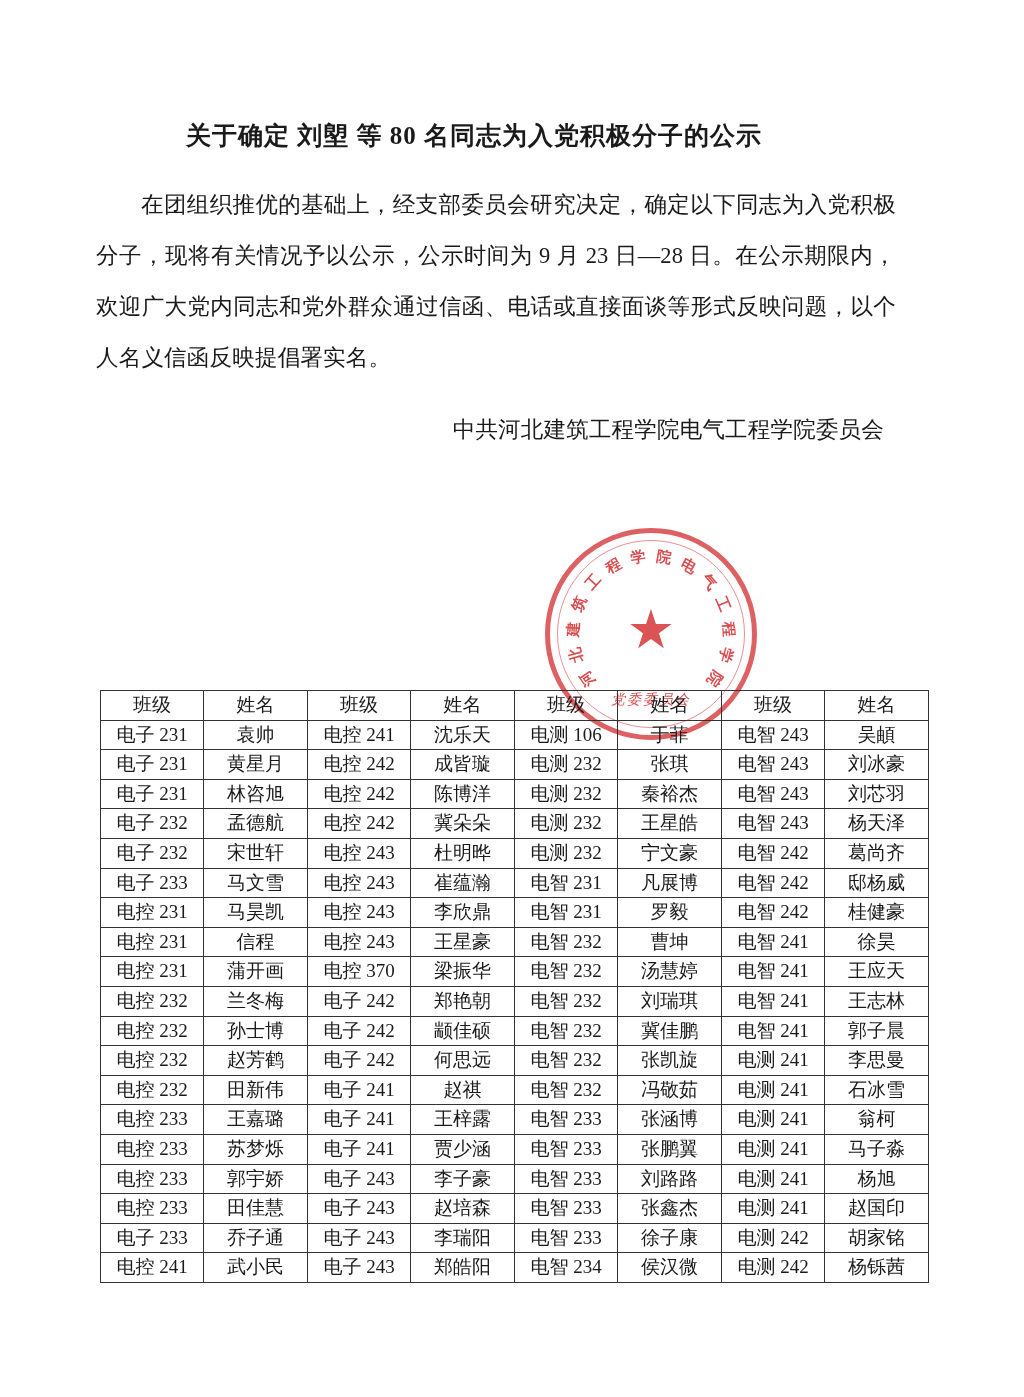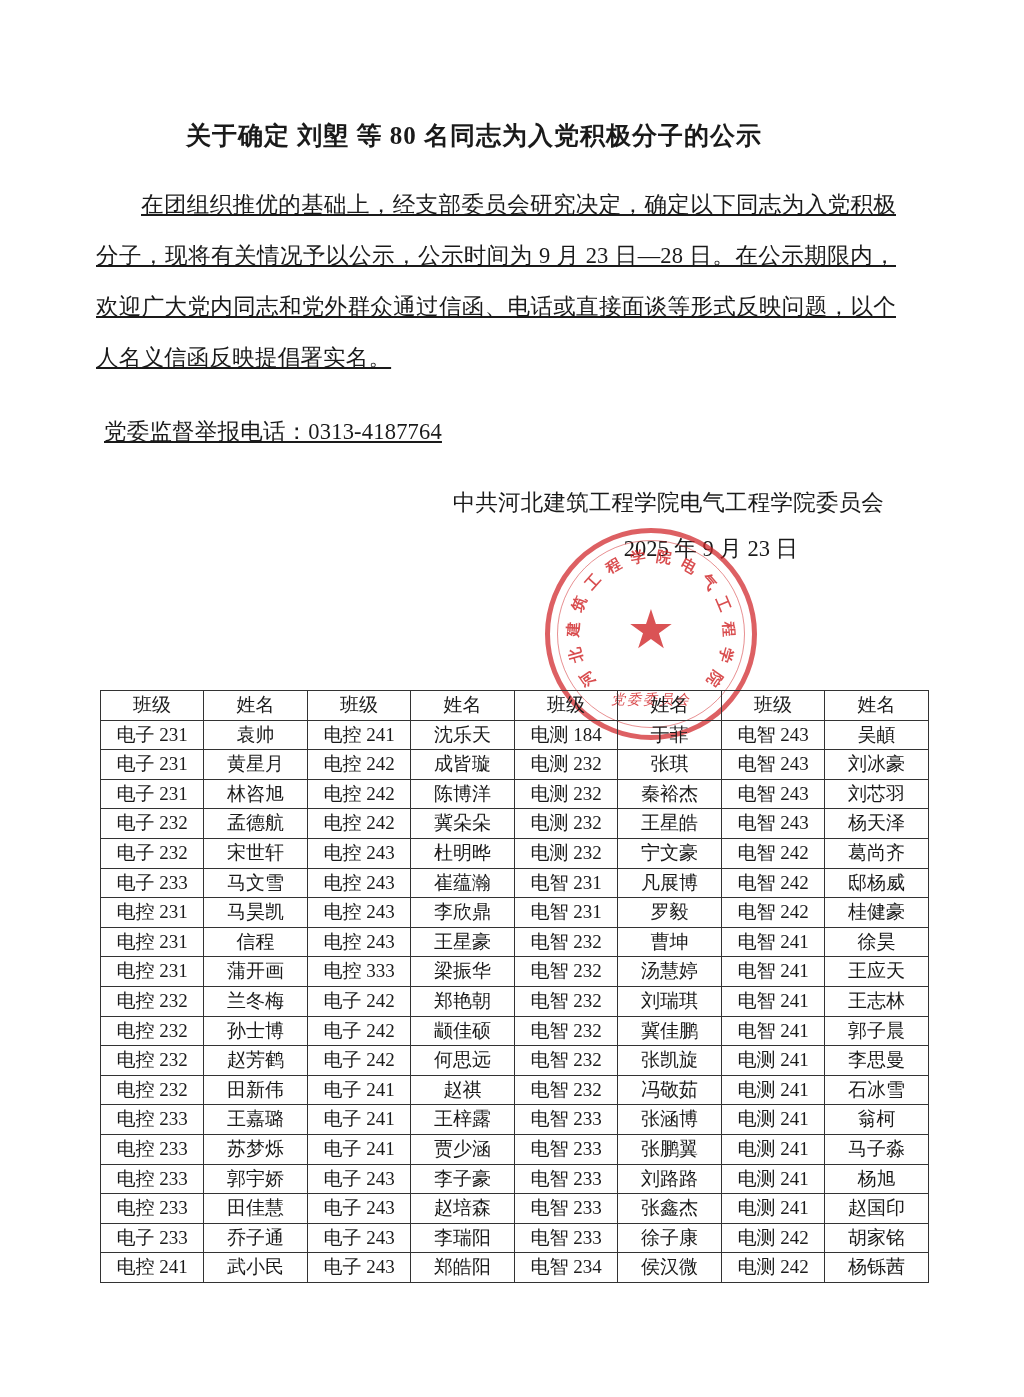--- a/index.html
+++ b/index.html
@@ -26,21 +26,20 @@
     font-size: 25px;
     font-weight: bold;
     letter-spacing: 1px;
     margin: 118px 0 0 0;
     padding: 0 60px;
     line-height: 1.4;
   }
   .body-block {
     margin: 26px 0 0 0;
     padding: 0 52px 0 96px;
-    text-decoration: underline;
   }
   .body-para {
     font-size: 22.5px;
     line-height: 51px;
     text-align: justify;
     text-indent: 45px;
     letter-spacing: 0.2px;
   }
   .info-line {
     font-size: 22.5px;
@@ -157,26 +156,24 @@
 </style>
 </head>
 <body>
 
 <div class="page">
 
   <h1 class="doc-title">关于确定 刘塱 等 80 名同志为入党积极分子的公示</h1>
 
   <div class="body-block">
     <p class="body-para">在团组织推优的基础上，经支部委员会研究决定，确定以下同志为入党积极分子，现将有关情况予以公示，公示时间为 9 月 23 日—28 日。在公示期限内，欢迎广大党内同志和党外群众通过信函、电话或直接面谈等形式反映问题，以个人名义信函反映提倡署实名。</p>
-    <p class="info-line">党委监督举报电话：0313-4187764</p>
   </div>
 
   <div class="sign-block">
     <div class="sign-line">中共河北建筑工程学院电气工程学院委员会</div>
-    <div class="sign-date">2025 年 9 月 23 日</div>
   </div>
 
   <div class="seal">
     <div class="seal-inner"></div>
     <div class="seal-star">★</div>
     <div class="seal-text" id="seal-ring">
         <span class="seal-char" style="transform: translate(-63.8939px, 44.739px) rotate(-125deg);">河</span>
         <span class="seal-char" style="transform: translate(-75.0644px, 21.1976px) rotate(-105.769deg);">北</span>
         <span class="seal-char" style="transform: translate(-77.8577px, -4.70952px) rotate(-86.5385deg);">建</span>
         <span class="seal-char" style="transform: translate(-71.962px, -30.091px) rotate(-67.3077deg);">筑</span>
@@ -217,21 +214,21 @@
             <th>班级</th>
             <th>姓名</th>
           </tr>
       </thead>
       <tbody id="roster-body">
           <tr>
             <td>电子 231</td>
             <td>袁帅</td>
             <td>电控 241</td>
             <td>沈乐天</td>
-            <td>电测 184</td>
+            <td>电测 106</td>
             <td>于菲</td>
             <td>电智 243</td>
             <td>吴頔</td>
           </tr>
           <tr>
             <td>电子 231</td>
             <td>黄星月</td>
             <td>电控 242</td>
             <td>成皆璇</td>
             <td>电测 232</td>
@@ -295,21 +292,21 @@
             <td>电控 243</td>
             <td>王星豪</td>
             <td>电智 232</td>
             <td>曹坤</td>
             <td>电智 241</td>
             <td>徐昊</td>
           </tr>
           <tr>
             <td>电控 231</td>
             <td>蒲开画</td>
-            <td>电控 333</td>
+            <td>电控 370</td>
             <td>梁振华</td>
             <td>电智 232</td>
             <td>汤慧婷</td>
             <td>电智 241</td>
             <td>王应天</td>
           </tr>
           <tr>
             <td>电控 232</td>
             <td>兰冬梅</td>
             <td>电子 242</td>

